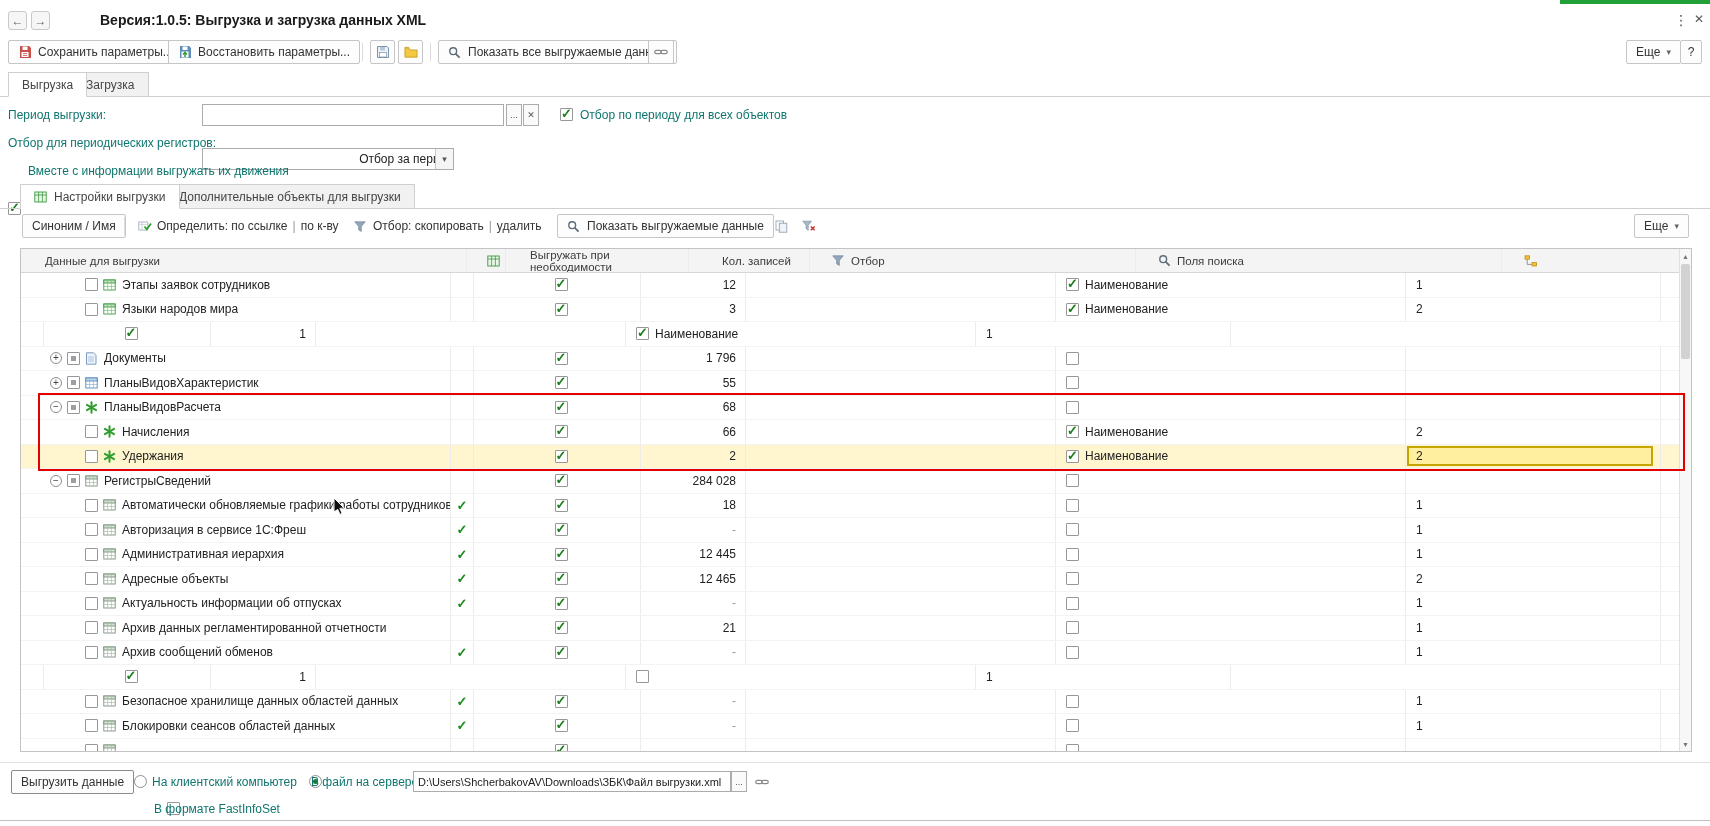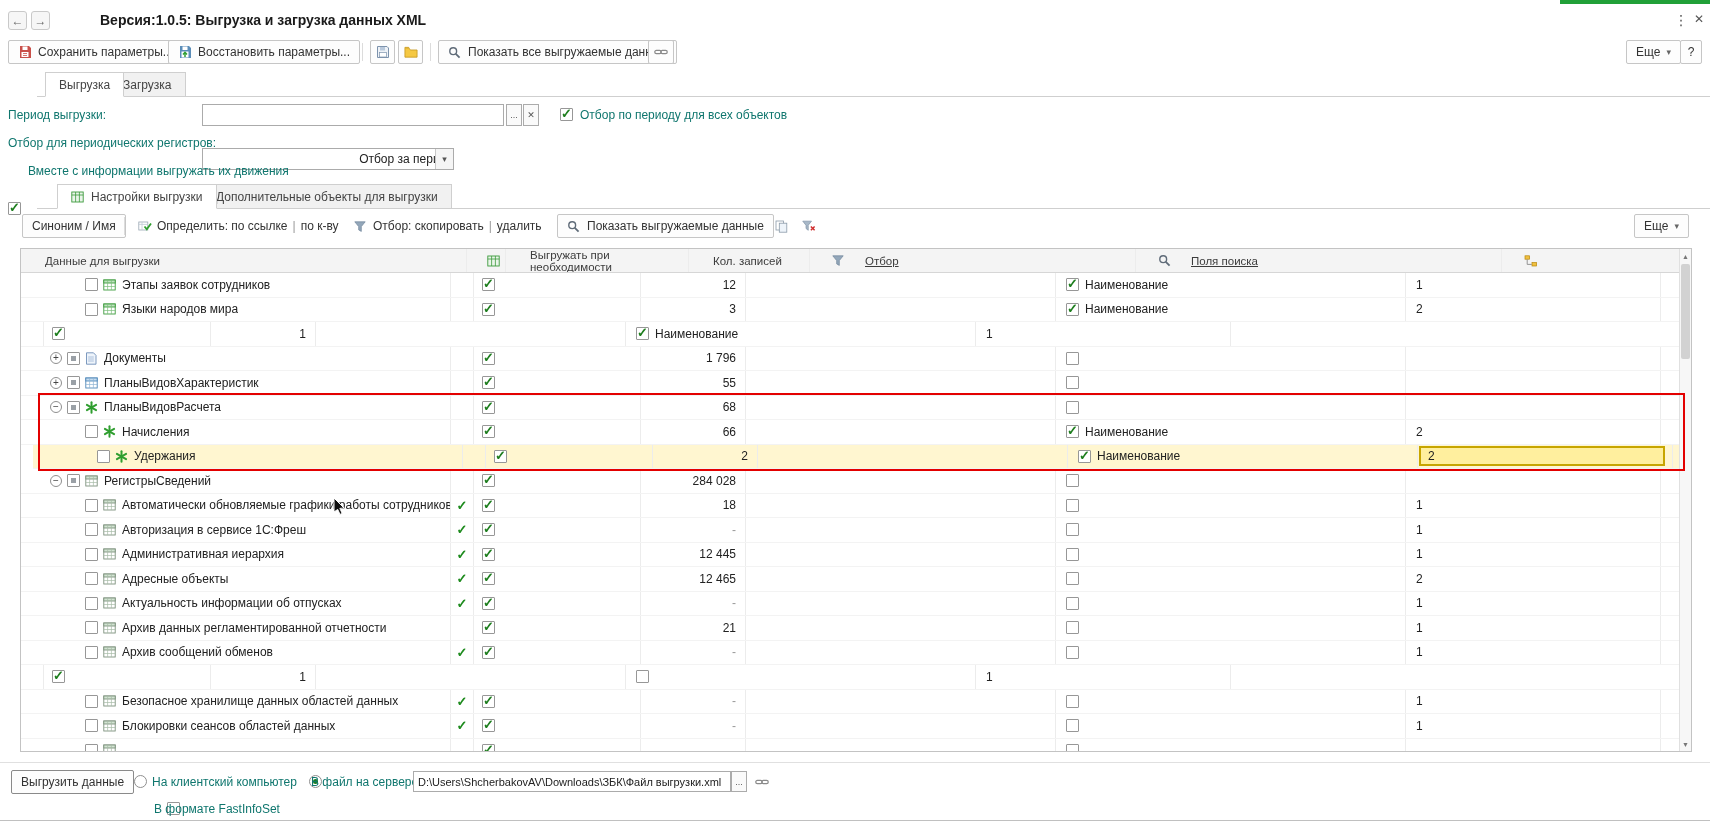--- a/index.html
+++ b/index.html
@@ -13,43 +13,43 @@
   .vsep{width:1px;background:#dcdcdc;height:18px;}
   .cb{display:inline-block;width:13px;height:13px;border:1px solid #979797;background:#fff;position:relative;border-radius:1px;flex:none;cursor:pointer;}
   .cb.checked::after{content:"\2713";position:absolute;left:0px;top:-3px;font-size:13px;font-weight:bold;color:#1e7e1e;}
   .cb.partial::after{content:"";position:absolute;left:3px;top:3px;right:3px;bottom:3px;background:#9aa0a6;}
   .radio{display:inline-block;width:13px;height:13px;border:1px solid #8f8f8f;border-radius:50%;background:#fff;position:relative;flex:none;cursor:pointer;}
   .radio.checked::after{content:"";position:absolute;left:3px;top:3px;width:5px;height:5px;border-radius:50%;background:#1e7e1e;}
   .lbl{line-height:22px;white-space:nowrap;color:#0f766e;}
   .inp{border:1px solid #ababab;background:#fff;height:22px;font-family:inherit;font-size:12px;padding:0 4px;color:#222;}
   .smallbtn{border:1px solid #ababab;background:#fafafa;height:22px;width:16px;display:inline-flex;align-items:center;justify-content:center;font-size:9px;color:#555;cursor:pointer;}
   
-  .tabbar{position:absolute;left:0;right:0;height:25px;margin-left:37px;}
+  .tabbar{position:absolute;left:0;right:0;height:25px;}
   .tabbar::after{content:"";position:absolute;left:0;right:0;bottom:0;height:1px;background:#cfcfcf;}
   .tab{position:absolute;height:25px;line-height:24px;padding:0 13px;border:1px solid #cfcfcf;background:#f1f1f1;color:#444;cursor:pointer;z-index:2;display:inline-flex;align-items:center;gap:6px;white-space:nowrap;}
   .tab.active{background:#fff;border-bottom:1px solid #fff;z-index:3;}
   
   .table{position:absolute;left:20px;top:248px;width:1672px;height:504px;border:1px solid #c3c3c3;background:#fff;}
   .thead{display:flex;height:24px;background:#f4f4f4;border-bottom:1px solid #d6d6d6;margin-right:12px;}
   .thead .tc{color:#3c3c3c;font-size:11.5px;margin-left:16px;}
   .tbody{position:absolute;top:24px;left:0;right:12px;bottom:0;overflow:hidden;}
   .trow{display:flex;height:24.5px;border-bottom:1px solid #f3f3f3;background:#fff;cursor:default;}
-  .trow.selected{background:#fff6d0;margin-left:12px;}
+  .trow.selected{background:#fff6d0;}
   .tc{display:flex;align-items:center;border-right:1px solid #ececec;height:100%;overflow:hidden;flex:none;}
   .c1{width:430px;padding-left:6px;gap:5px;}
   .c2{width:23px;justify-content:center;}
-  .c3{width:167px;padding-left:8px;}
+  .c3{width:167px;padding-left:8px;justify-content:center;}
   .c4{width:105px;justify-content:flex-end;padding-right:9px;}
   .c5{width:310px;}
   .c6{width:350px;padding-left:10px;gap:6px;}
   .c7{width:255px;padding-left:10px;position:relative;}
   .c8{width:18px;border-right:none;}
   .thead .c1{padding-left:8px;}
-  .thead .c4{justify-content:flex-start;padding-left:8px;}
-  .thead .c5,.thead .c6{gap:19px;padding-left:6px;text-decoration:underline;}
+  .thead .c4{justify-content:center;padding-left:8px;}
+  .thead .c5,.thead .c6{gap:5px;padding-left:6px;}
   .thead .c7{padding-left:6px;}
   .sp{flex:none;display:inline-block;height:1px;}
   .expander{width:12px;height:12px;border:1px solid #8f8f8f;border-radius:50%;display:inline-flex;align-items:center;justify-content:center;font-size:10px;line-height:1;color:#444;background:#fff;flex:none;cursor:pointer;}
   .ricon{display:inline-flex;width:14px;flex:none;}
   .rlabel{white-space:nowrap;overflow:hidden;}
   .mark{color:#1e8b1e;font-weight:bold;font-size:13px;}
   .dim{color:#999;}
   .editbox{position:absolute;left:1px;top:1px;width:246px;height:20px;background:#ffef9e;border:2px solid #c7a500;display:flex;align-items:center;padding-left:7px;font-size:12px;}
   .vscroll{position:absolute;top:0;right:0;bottom:0;width:12px;background:#f7f7f7;border-left:1px solid #e0e0e0;}
   .varrow{position:absolute;left:0;right:0;height:12px;font-size:7px;color:#777;display:flex;align-items:center;justify-content:center;cursor:pointer;}

